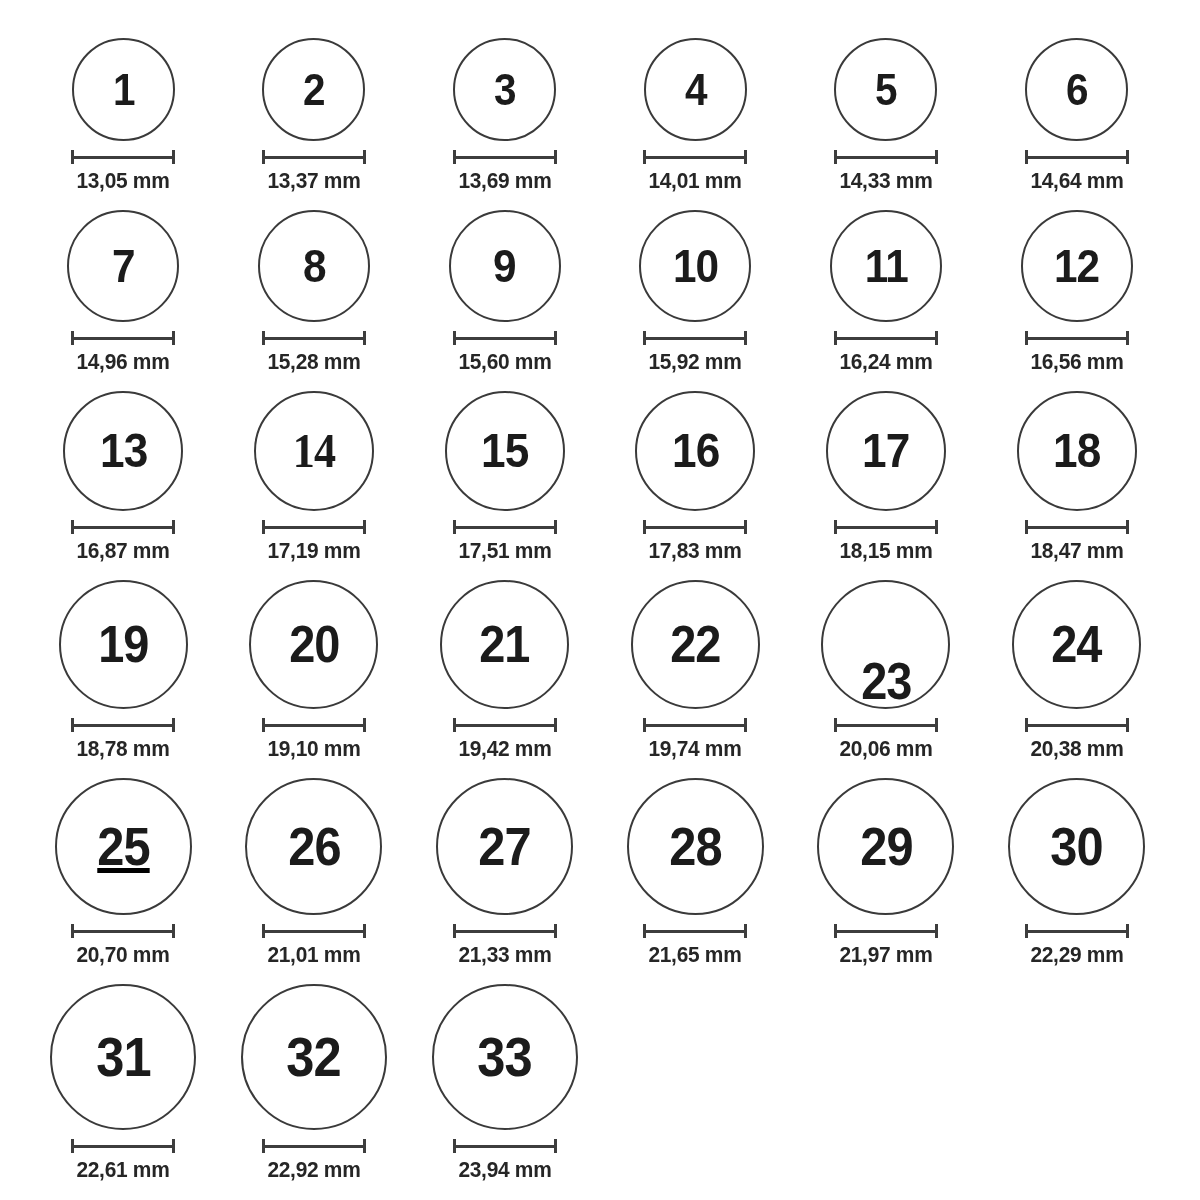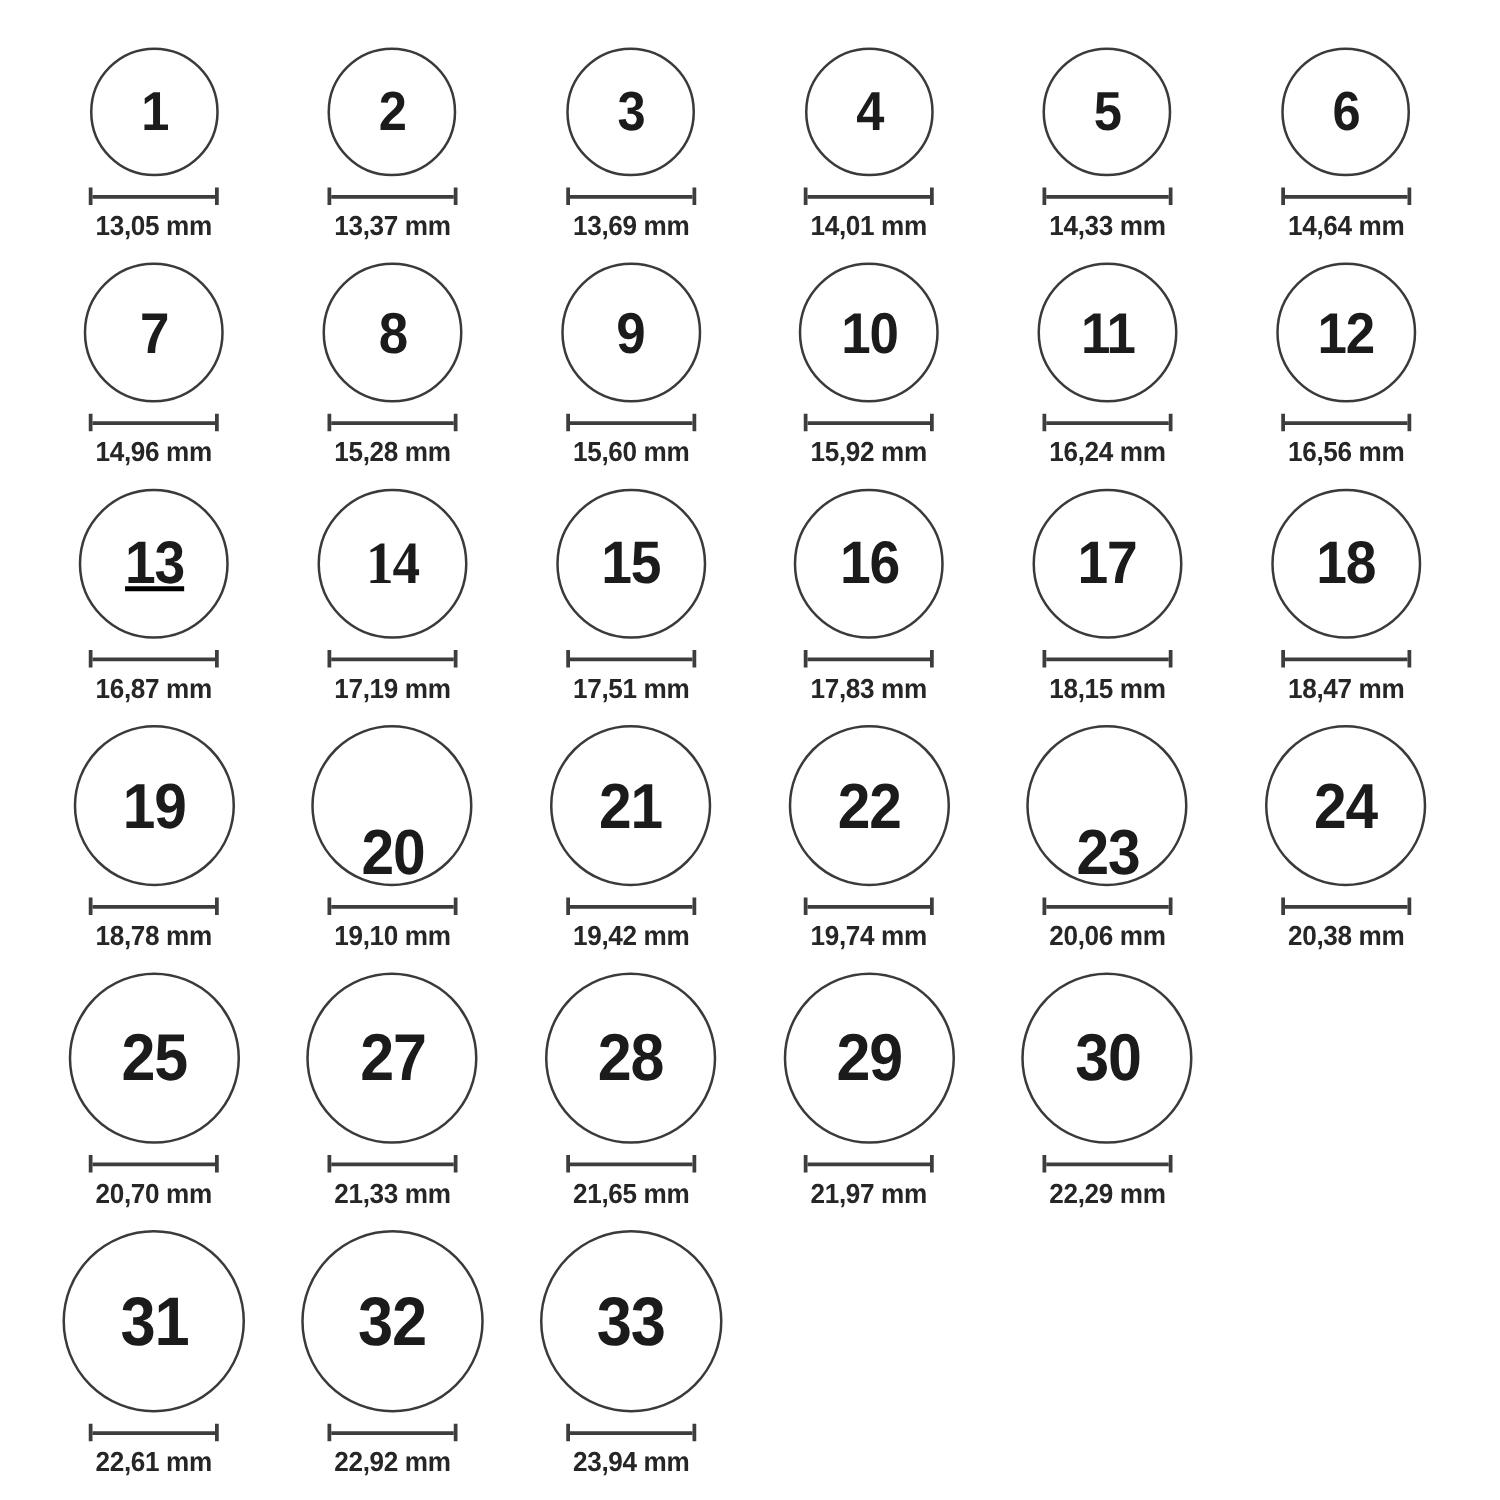--- a/index.html
+++ b/index.html
@@ -205,21 +205,21 @@
         <div class="dim-line" style="width: 104px;">
           <span class="tick"></span>
           <span class="bar"></span>
           <span class="tick"></span>
         </div>
         <div class="label">16,56 mm</div>
       </div>
     </div>
     <div class="row">
       <div class="cell">
-        <div class="circle" style="width: 120px; height: 120px; text-decoration: underline;">
+        <div class="circle" style="width: 120px; height: 120px;">
           <span class="num" style="font-size: 48px;">13</span>
         </div>
         <div class="dim-line" style="width: 104px;">
           <span class="tick"></span>
           <span class="bar"></span>
           <span class="tick"></span>
         </div>
         <div class="label">16,87 mm</div>
       </div>
       <div class="cell">
@@ -284,21 +284,21 @@
           <span class="num" style="font-size: 51px;">19</span>
         </div>
         <div class="dim-line" style="width: 104px;">
           <span class="tick"></span>
           <span class="bar"></span>
           <span class="tick"></span>
         </div>
         <div class="label">18,78 mm</div>
       </div>
       <div class="cell">
-        <div class="circle" style="width: 129px; height: 129px; align-items: flex-end;">
+        <div class="circle" style="width: 129px; height: 129px;">
           <span class="num" style="font-size: 51px;">20</span>
         </div>
         <div class="dim-line" style="width: 104px;">
           <span class="tick"></span>
           <span class="bar"></span>
           <span class="tick"></span>
         </div>
         <div class="label">19,10 mm</div>
       </div>
       <div class="cell">
@@ -341,29 +341,40 @@
         <div class="dim-line" style="width: 104px;">
           <span class="tick"></span>
           <span class="bar"></span>
           <span class="tick"></span>
         </div>
         <div class="label">20,38 mm</div>
       </div>
     </div>
     <div class="row">
       <div class="cell">
+        <div class="circle" style="width: 137px; height: 137px; text-decoration: underline;">
+          <span class="num" style="font-size: 53px;">25</span>
+        </div>
+        <div class="dim-line" style="width: 104px;">
+          <span class="tick"></span>
+          <span class="bar"></span>
+          <span class="tick"></span>
+        </div>
+        <div class="label">20,70 mm</div>
+      </div>
+      <div class="cell">
         <div class="circle" style="width: 137px; height: 137px;">
-          <span class="num" style="font-size: 53px;">25</span>
-        </div>
-        <div class="dim-line" style="width: 104px;">
-          <span class="tick"></span>
-          <span class="bar"></span>
-          <span class="tick"></span>
-        </div>
-        <div class="label">20,70 mm</div>
+          <span class="num" style="font-size: 53px;">26</span>
+        </div>
+        <div class="dim-line" style="width: 104px;">
+          <span class="tick"></span>
+          <span class="bar"></span>
+          <span class="tick"></span>
+        </div>
+        <div class="label">21,01 mm</div>
       </div>
       <div class="cell">
         <div class="circle" style="width: 137px; height: 137px;">
           <span class="num" style="font-size: 53px;">27</span>
         </div>
         <div class="dim-line" style="width: 104px;">
           <span class="tick"></span>
           <span class="bar"></span>
           <span class="tick"></span>
         </div>

